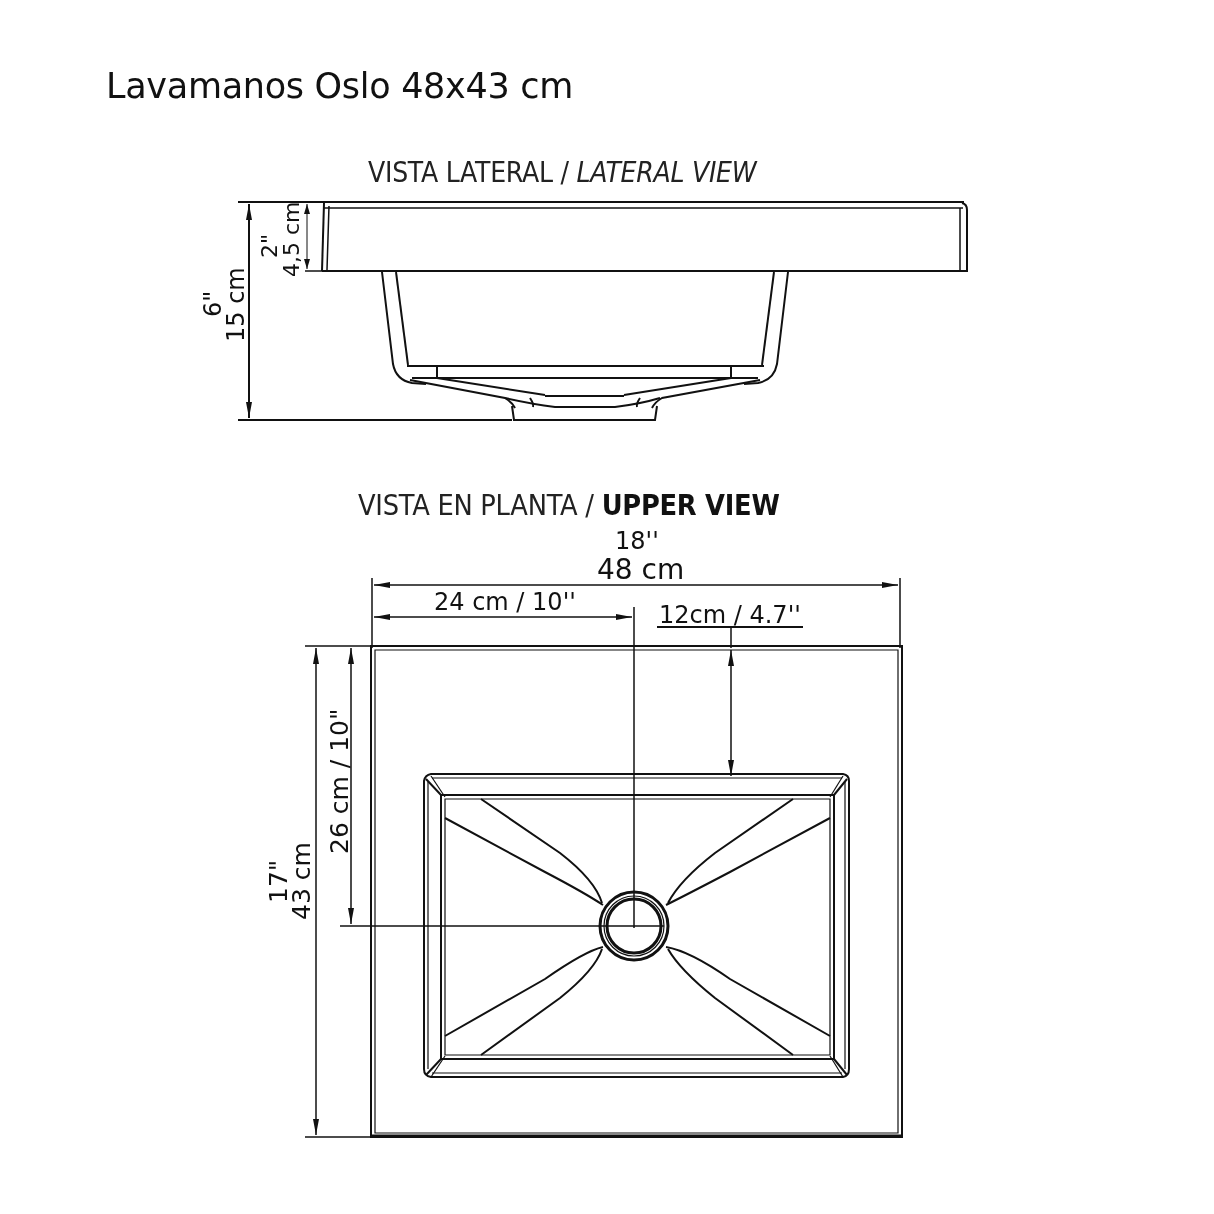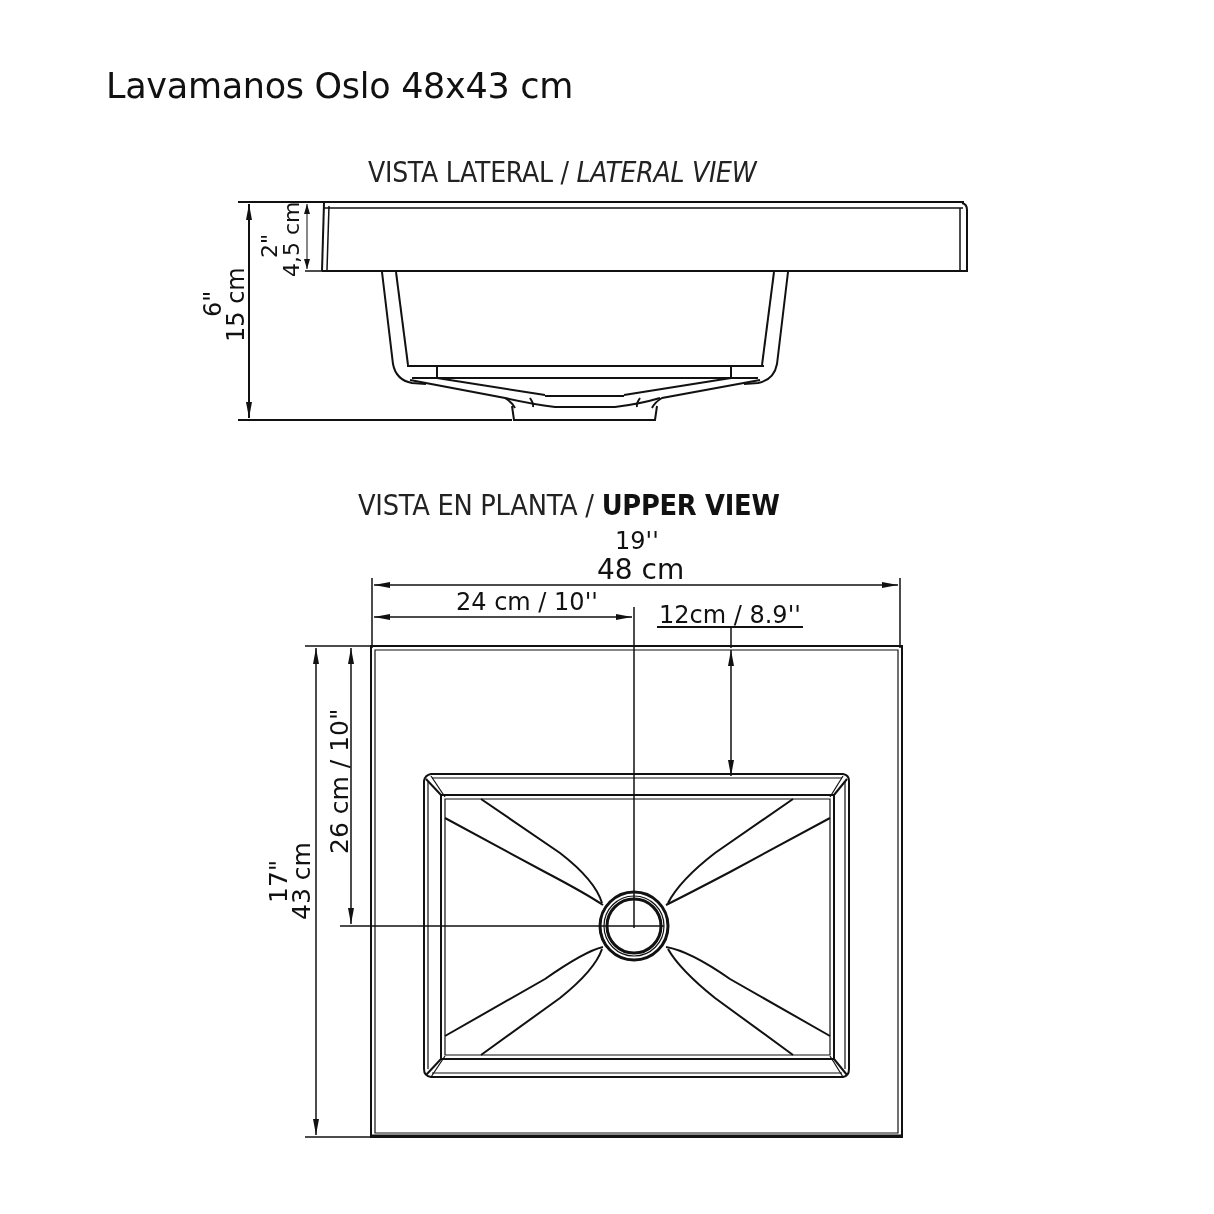--- a/index.html
+++ b/index.html
@@ -139,20 +139,20 @@
         <line x1="351" y1="648" x2="351" y2="924" stroke-width="1.5" marker-start="url(#arrL)" marker-end="url(#arrL)"></line>
       </g>
     </g>
   </svg>
 
   <div class="dim vert" style="left:199px; top:317px; font-size:24px;">6"</div>
   <div class="dim vert" style="left:222px; top:342px; font-size:24px;">15 cm</div>
   <div class="dim vert" style="left:257px; top:258px; font-size:22px;">2"</div>
   <div class="dim vert" style="left:279px; top:277px; font-size:22px;">4,5 cm</div>
 
-  <div class="dim" style="left:615px; top:527px; font-size:24px;">19''</div>
+  <div class="dim" style="left:615px; top:527px; font-size:24px;">18''</div>
   <div class="dim" style="left:597px; top:553px; font-size:28px;">48 cm</div>
-  <div class="dim" style="left:456px; top:588px; font-size:24px;">24 cm / 10''</div>
-  <div class="dim" style="left:659px; top:601px; font-size:24px;">12cm / 8.9''</div>
+  <div class="dim" style="left:434px; top:588px; font-size:24px;">24 cm / 10''</div>
+  <div class="dim" style="left:659px; top:601px; font-size:24px;">12cm / 4.7''</div>
   <div class="dim vert" style="left:325px; top:854px; font-size:25px;">26 cm / 10"</div>
   <div class="dim vert" style="left:264px; top:903px; font-size:25px;">17"</div>
   <div class="dim vert" style="left:287px; top:920px; font-size:25px;">43 cm</div>
 </div>
 
 </body></html>

